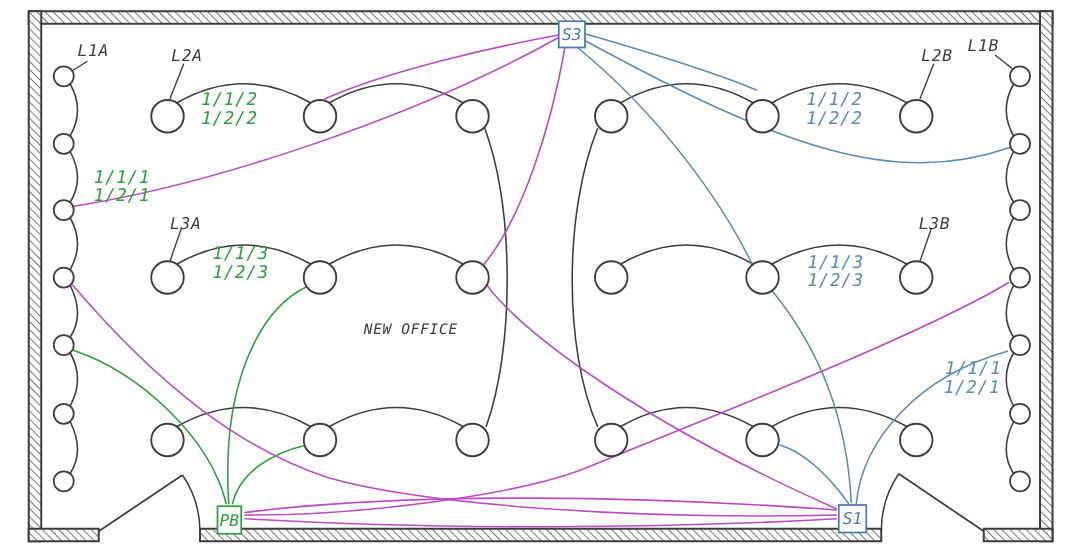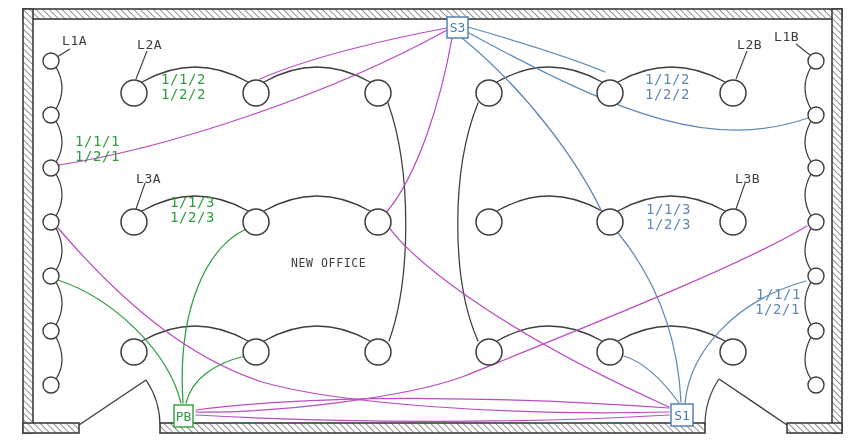--- a/index.html
+++ b/index.html
@@ -1,17 +1,17 @@
 <!DOCTYPE html>
 <html><head>
 <meta charset="utf-8">
 <style>
   html,body{margin:0;padding:0;background:#ffffff;}
   .stage{position:relative;width:867px;height:446px;background:#ffffff;overflow:hidden;
-         font-family:"DejaVu Sans Mono", monospace;}
+         font-family:"DejaVu Sans Mono", monospace;font-style:italic;}
   svg{display:block;}
   text{font-family:"DejaVu Sans Mono", monospace;}
 </style>
 </head>
 <body>
 
 <div class="stage">
     <svg width="867" height="446" viewBox="0 0 867 446">
       <defs>
         <pattern id="hatch" width="4.6" height="4.6" patternUnits="userSpaceOnUse" patternTransform="rotate(-45)">

